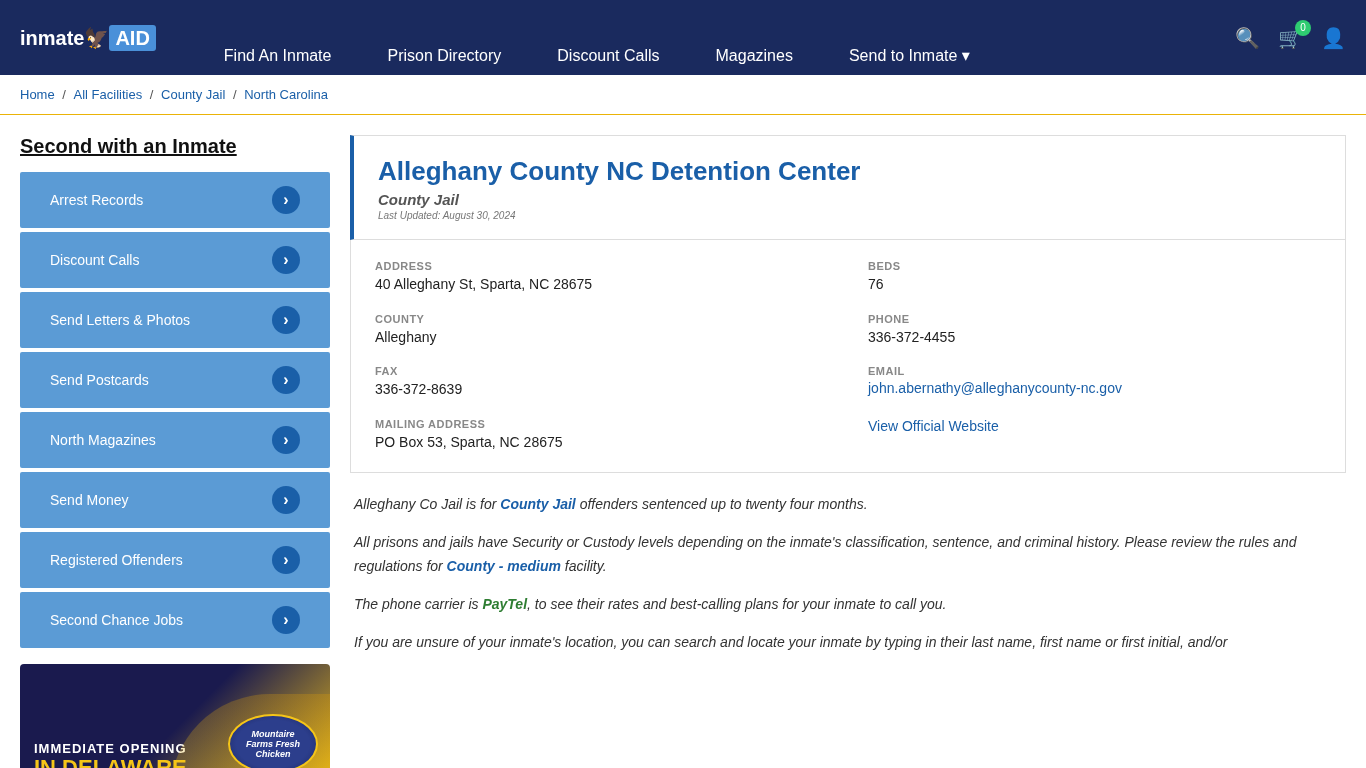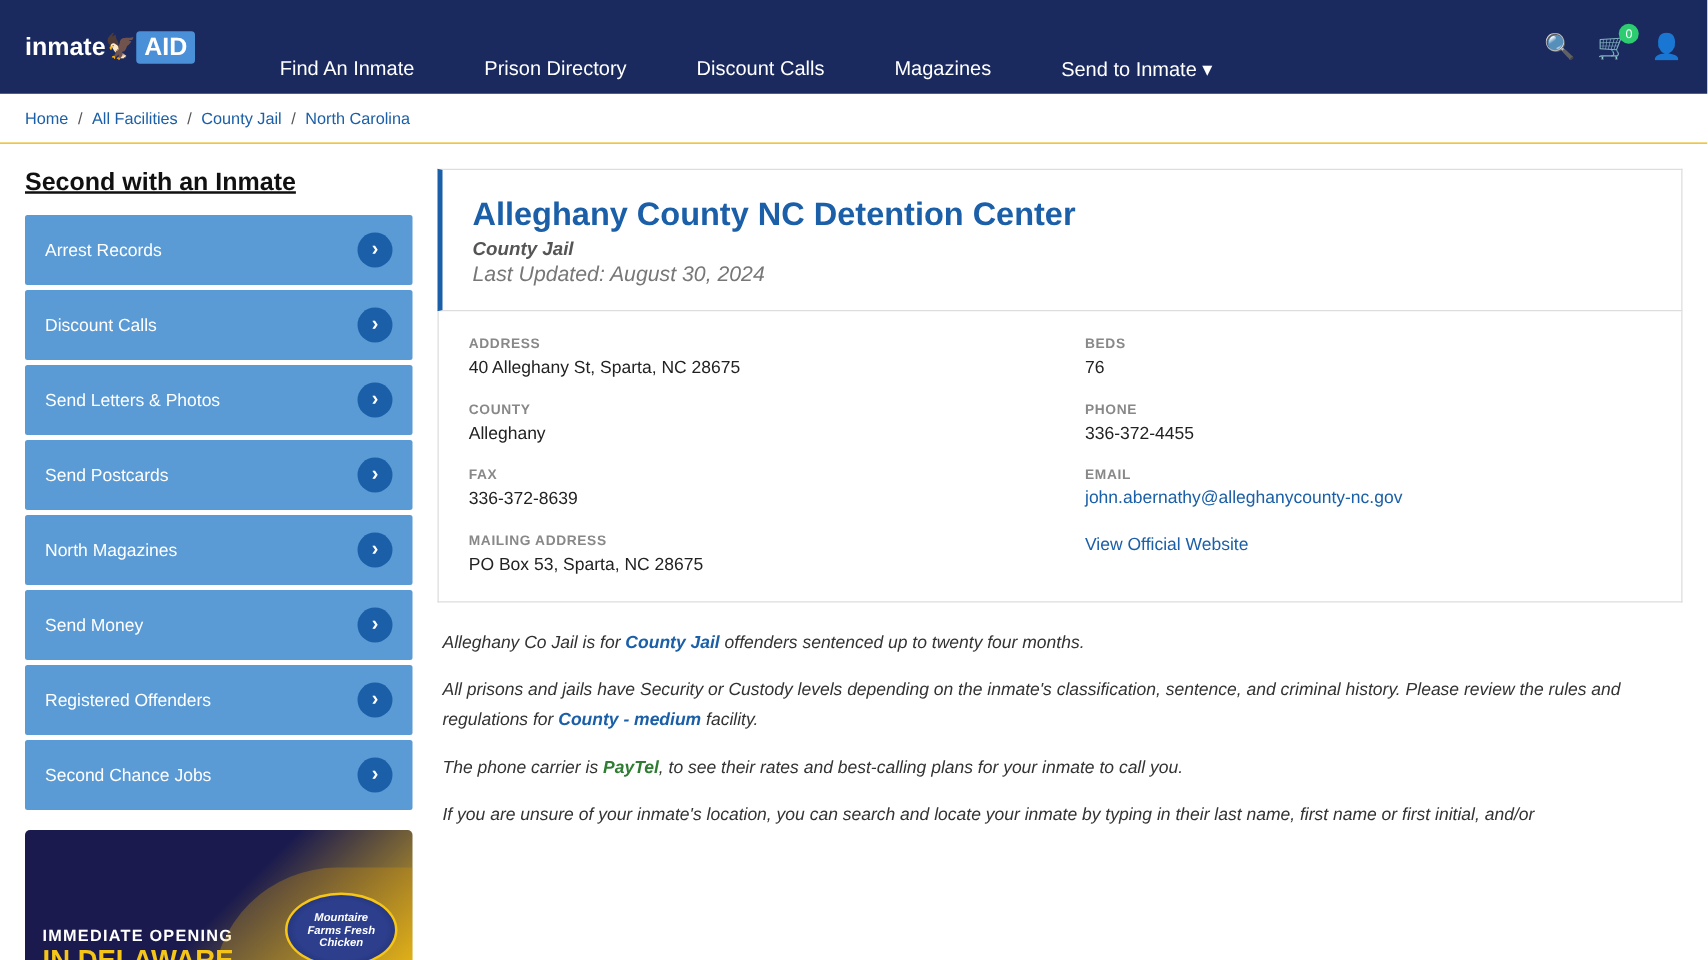--- a/index.html
+++ b/index.html
@@ -104,21 +104,21 @@
     }
     .sidebar-menu {
       display: flex;
       flex-direction: column;
       gap: 4px;
       margin-bottom: 16px;
     }
     .sidebar-menu-item {
       background: #5b9bd5;
       color: white;
-      padding: 14px 16px;
+      padding: 14px 30px;
       display: flex;
       justify-content: space-between;
       align-items: center;
       cursor: pointer;
       font-size: 14px;
       font-weight: 500;
       border-radius: 2px;
     }
     .sidebar-arrow {
       background: #1a5fa8;
@@ -208,21 +208,21 @@
     }
     .facility-type {
       color: #555;
       font-style: italic;
       font-size: 15px;
       font-weight: bold;
     }
     .facility-updated {
       color: #777;
       font-style: italic;
-      font-size: 17px;
+      font-size: 10px;
       margin-top: 2px;
     }
 
     
     .details-section {
       border: 1px solid #ddd;
       border-top: none;
       padding: 20px 24px;
       display: grid;
       grid-template-columns: 1fr 1fr;

